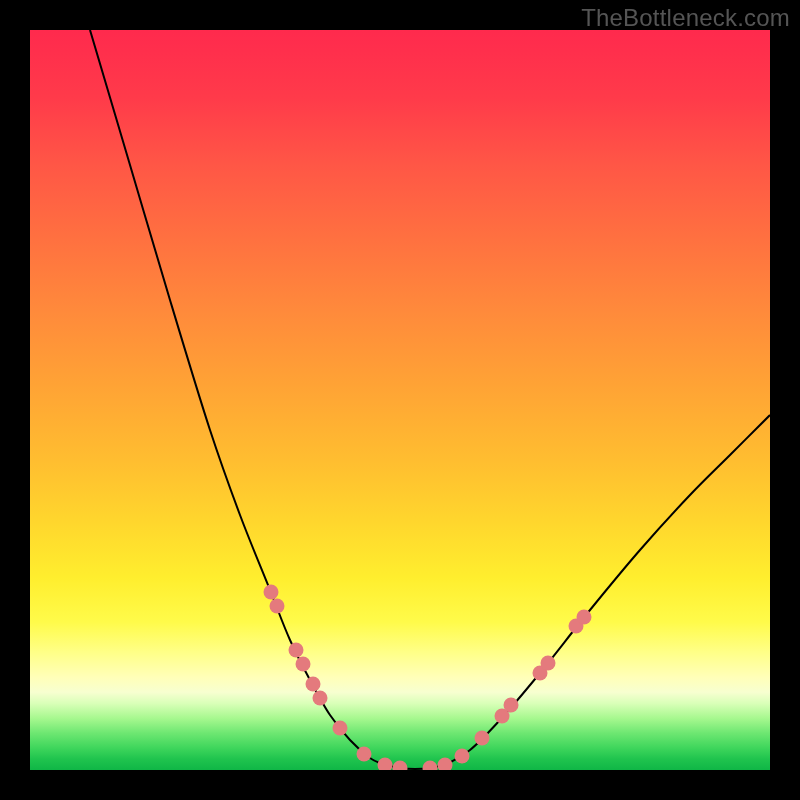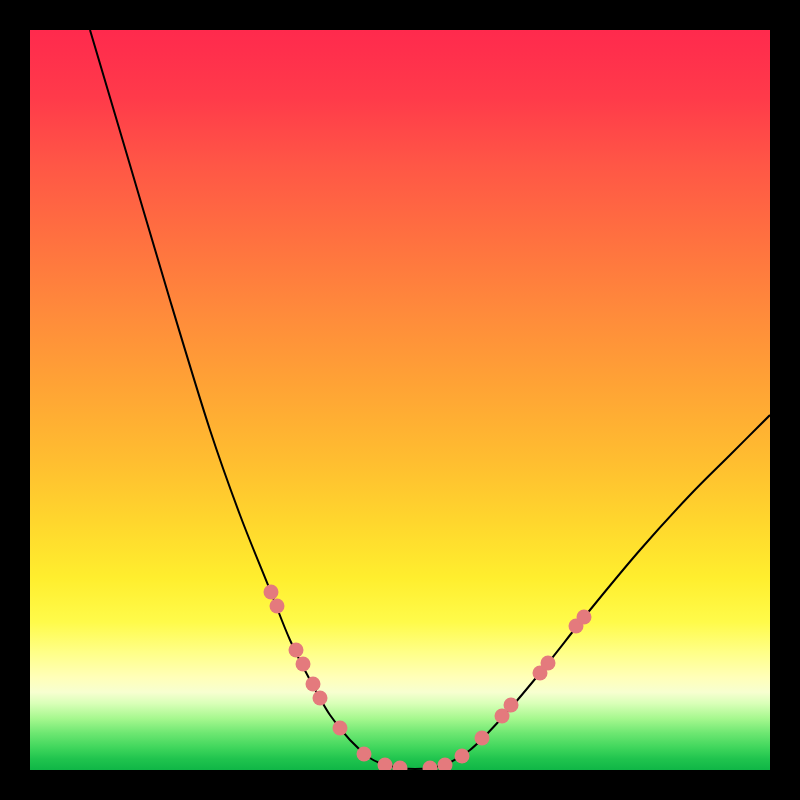--- a/index.html
+++ b/index.html
@@ -97,13 +97,14 @@
           <circle cx="452" cy="708" r="7.5"></circle>
           <circle cx="472" cy="686" r="7.5"></circle>
           <circle cx="481" cy="675" r="7.5"></circle>
           <circle cx="510" cy="643" r="7.5"></circle>
           <circle cx="518" cy="633" r="7.5"></circle>
           <circle cx="546" cy="596" r="7.5"></circle>
           <circle cx="554" cy="587" r="7.5"></circle>
         </g>
     </svg>
   </div>
+  <div class="watermark">TheBottleneck.com</div>
 </div>
 
 </body></html>

